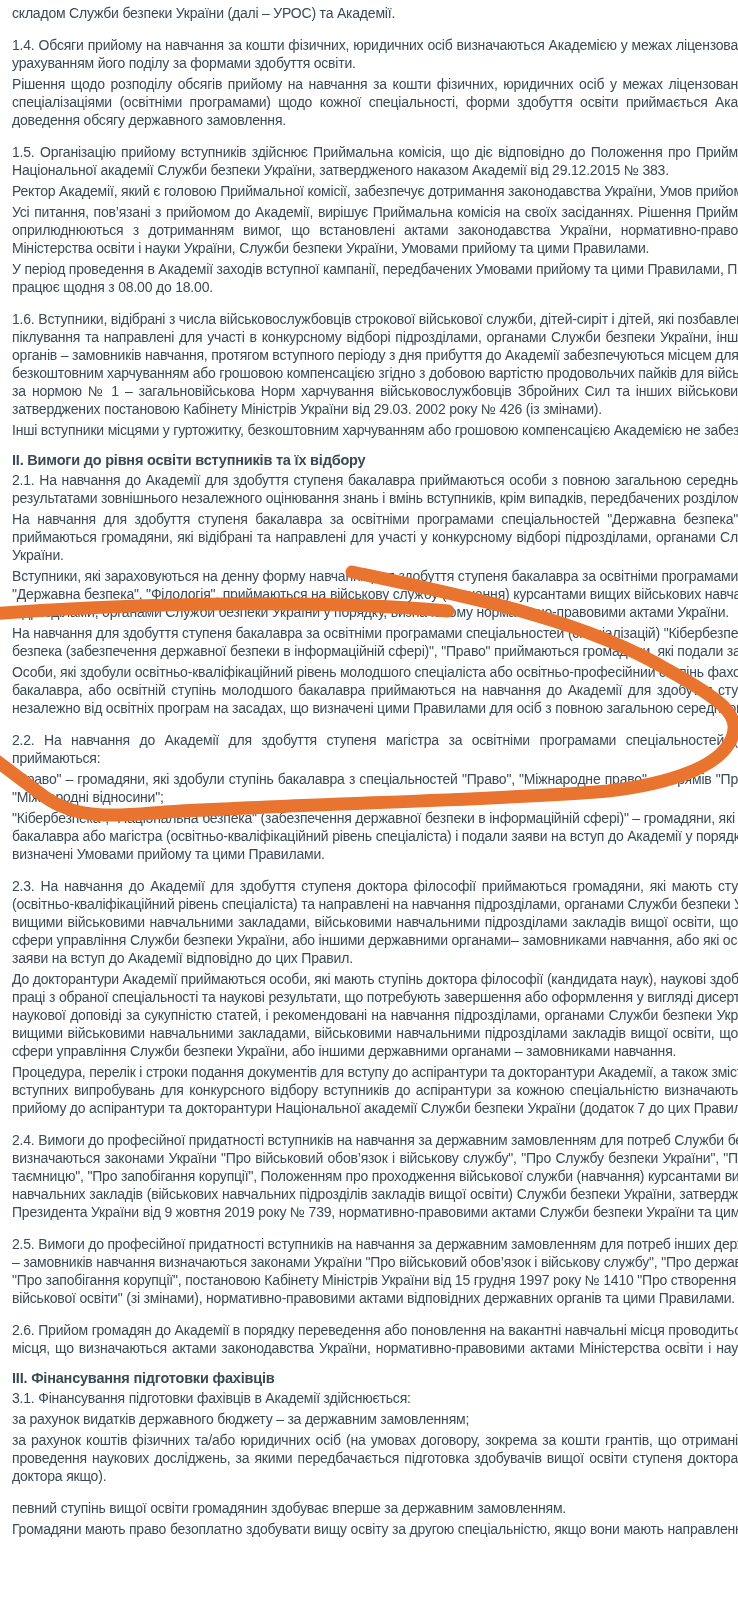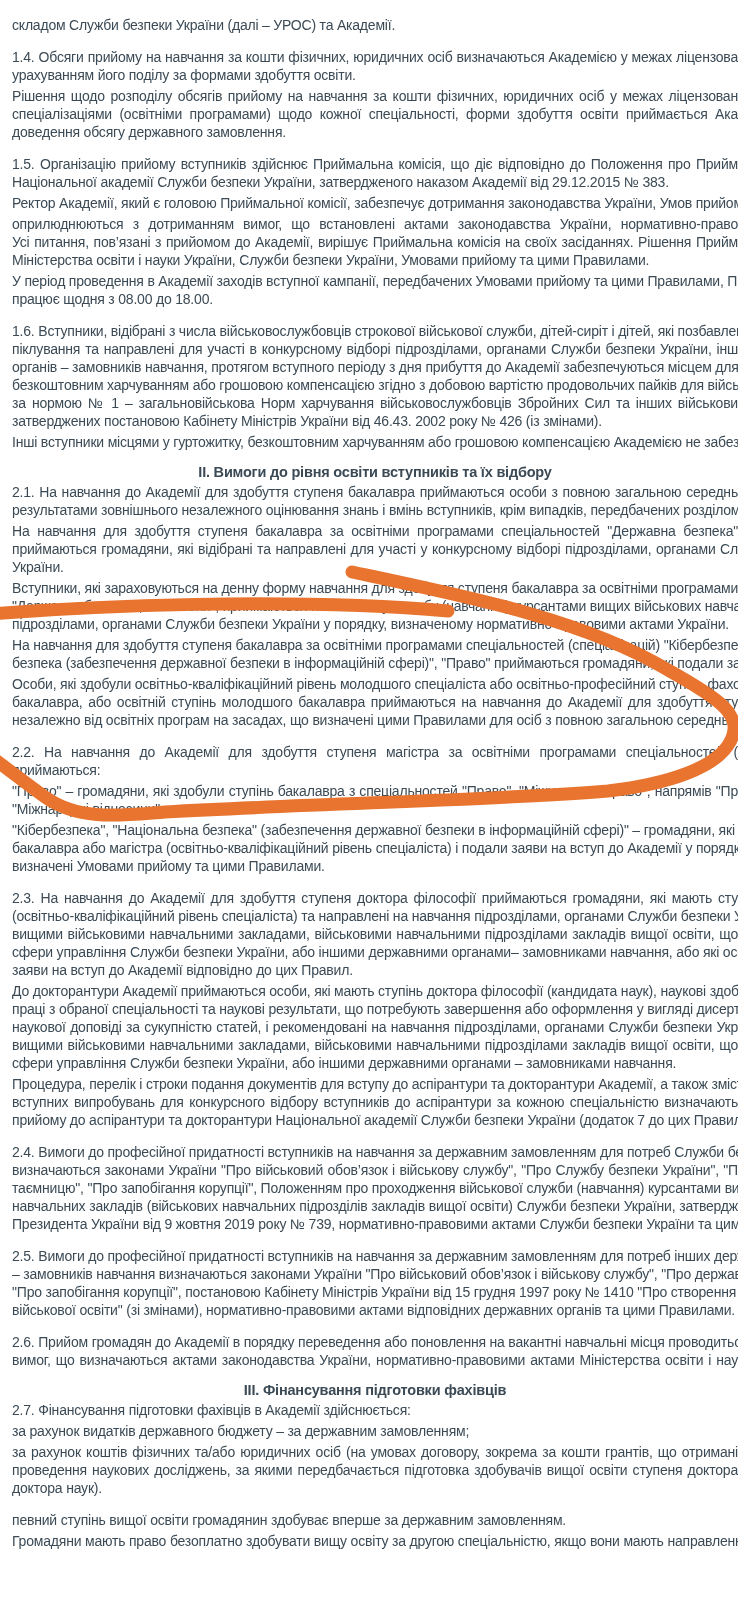--- a/index.html
+++ b/index.html
@@ -3,38 +3,38 @@
 <meta charset="utf-8">
 <style>
   html, body { margin: 0; padding: 0; background: #ffffff; }
   body {
     width: 738px; height: 1600px; overflow: hidden; position: relative;
     font-family: "Liberation Sans", "DejaVu Sans", sans-serif;
     color: #3b4a55;
     -webkit-font-smoothing: antialiased;
   }
   #doc {
-    position: absolute; top: 12px; left: 0; width: 726px; padding: 4px 0 0 12px;
+    position: absolute; top: 0; left: 0; width: 726px; padding: 4px 0 0 12px;
   }
   .block { margin: 0; }
   .b-first  { margin-top: 0; }
   .b-para   { margin-top: 14px; }
   .b-sub    { margin-top: 3px; }
   .b-header { margin-top: 12px; font-weight: 700; }
   .b-tight  { margin-top: 2px; }
   .line {
     height: 18px; line-height: 18px; font-size: 14px;
     letter-spacing: -0.2px;
     white-space: nowrap; overflow: hidden; width: 726px;
   }
   .line.fill {
     text-align: justify;
     text-align-last: justify;
   }
-  .b-header .line { font-size: 14.5px; text-align: center; }
+  .b-header .line { font-size: 14.5px; }
   #annotation-layer {
     position: absolute; top: 0; left: 0; width: 738px; height: 1600px;
     pointer-events: none;
   }
 </style>
 </head>
 <body>
 
 <div id="doc">
     <div class="block b-first">
@@ -50,35 +50,35 @@
       <div class="line">доведення обсягу державного замовлення.</div>
     </div>
     <div class="block b-para">
       <div class="line fill">1.5.    Організацію прийому вступників здійснює Приймальна комісія, що діє відповідно до Положення про Прийм</div>
       <div class="line">Національної академії Служби безпеки України, затвердженого наказом Академії від 29.12.2015 № 383.</div>
     </div>
     <div class="block b-sub">
       <div class="line fill">Ректор Академії, який є головою Приймальної комісії, забезпечує дотримання законодавства України, Умов прийому та</div>
     </div>
     <div class="block b-sub">
+      <div class="line fill">Усі питання, пов’язані з прийомом до Академії, вирішує Приймальна комісія на своїх засіданнях. Рішення Прийм</div>
       <div class="line fill">оприлюднюються з дотриманням вимог, що встановлені актами законодавства України, нормативно-право</div>
-      <div class="line fill">Усі питання, пов’язані з прийомом до Академії, вирішує Приймальна комісія на своїх засіданнях. Рішення Прийм</div>
       <div class="line">Міністерства освіти і науки України, Служби безпеки України, Умовами прийому та цими Правилами.</div>
     </div>
     <div class="block b-sub">
       <div class="line fill">У період проведення в Академії заходів вступної кампанії, передбачених Умовами прийому та цими Правилами, Прийм</div>
       <div class="line">працює щодня з 08.00 до 18.00.</div>
     </div>
     <div class="block b-para">
       <div class="line fill">1.6.    Вступники, відібрані з числа військовослужбовців строкової військової служби, дітей-сиріт і дітей, які позбавлені</div>
       <div class="line fill">піклування та направлені для участі в конкурсному відборі підрозділами, органами Служби безпеки України, інш</div>
       <div class="line fill">органів – замовників навчання, протягом вступного періоду з дня прибуття до Академії забезпечуються місцем для п</div>
       <div class="line fill">безкоштовним харчуванням або грошовою компенсацією згідно з добовою вартістю продовольчих пайків для військо</div>
       <div class="line fill">за нормою № 1 – загальновійськова Норм харчування військовослужбовців Збройних Сил та інших військови</div>
-      <div class="line">затверджених постановою Кабінету Міністрів України від 46.43. 2002 року № 426 (із змінами).</div>
+      <div class="line">затверджених постановою Кабінету Міністрів України від 29.03. 2002 року № 426 (із змінами).</div>
     </div>
     <div class="block b-sub">
       <div class="line fill">Інші вступники місцями у гуртожитку, безкоштовним харчуванням або грошовою компенсацією Академією не забезпе</div>
     </div>
     <div class="block b-header">
       <div class="line">II.    Вимоги до рівня освіти вступників та їх відбору</div>
     </div>
     <div class="block b-tight">
       <div class="line fill">2.1.    На навчання до Академії для здобуття ступеня бакалавра приймаються особи з повною загальною середнь</div>
       <div class="line fill">результатами зовнішнього незалежного оцінювання знань і вмінь вступників, крім випадків, передбачених розділом V</div>
@@ -142,35 +142,35 @@
       <div class="line fill">Президента України від 9 жовтня 2019 року № 739, нормативно-правовими актами Служби безпеки України та цими Пр</div>
     </div>
     <div class="block b-para">
       <div class="line fill">2.5.    Вимоги до професійної придатності вступників на навчання за державним замовленням для потреб інших держ</div>
       <div class="line fill">– замовників навчання визначаються законами України "Про військовий обов’язок і військову службу", "Про держав</div>
       <div class="line fill">"Про запобігання корупції", постановою Кабінету Міністрів України від 15 грудня 1997 року № 1410 "Про створення є</div>
       <div class="line">військової освіти" (зі змінами), нормативно-правовими актами відповідних державних органів та цими Правилами.</div>
     </div>
     <div class="block b-para">
       <div class="line fill">2.6.    Прийом громадян до Академії в порядку переведення або поновлення на вакантні навчальні місця проводиться</div>
-      <div class="line fill">вимог, що визначаються актами законодавства України, нормативно-правовими актами Міністерства освіти і нау</div>
+      <div class="line fill">місця, що визначаються актами законодавства України, нормативно-правовими актами Міністерства освіти і нау</div>
     </div>
     <div class="block b-header">
       <div class="line">III.    Фінансування підготовки фахівців</div>
     </div>
     <div class="block b-tight">
-      <div class="line">2.7.    Фінансування підготовки фахівців в Академії здійснюється:</div>
+      <div class="line">3.1.    Фінансування підготовки фахівців в Академії здійснюється:</div>
     </div>
     <div class="block b-sub">
       <div class="line">за рахунок видатків державного бюджету – за державним замовленням;</div>
     </div>
     <div class="block b-sub">
       <div class="line fill">за рахунок коштів фізичних та/або юридичних осіб (на умовах договору, зокрема за кошти грантів, що отримані</div>
       <div class="line fill">проведення наукових досліджень, за якими передбачається підготовка здобувачів вищої освіти ступеня доктора</div>
-      <div class="line">доктора наук).</div>
+      <div class="line">доктора якщо).</div>
     </div>
     <div class="block b-para">
       <div class="line">певний ступінь вищої освіти громадянин здобуває вперше за державним замовленням.</div>
     </div>
     <div class="block b-sub">
       <div class="line fill">Громадяни мають право безоплатно здобувати вищу освіту за другою спеціальністю, якщо вони мають направлення</div>
     </div>
   </div>
 
 <svg id="annotation-layer" viewBox="0 0 738 1600" xmlns="http://www.w3.org/2000/svg">

